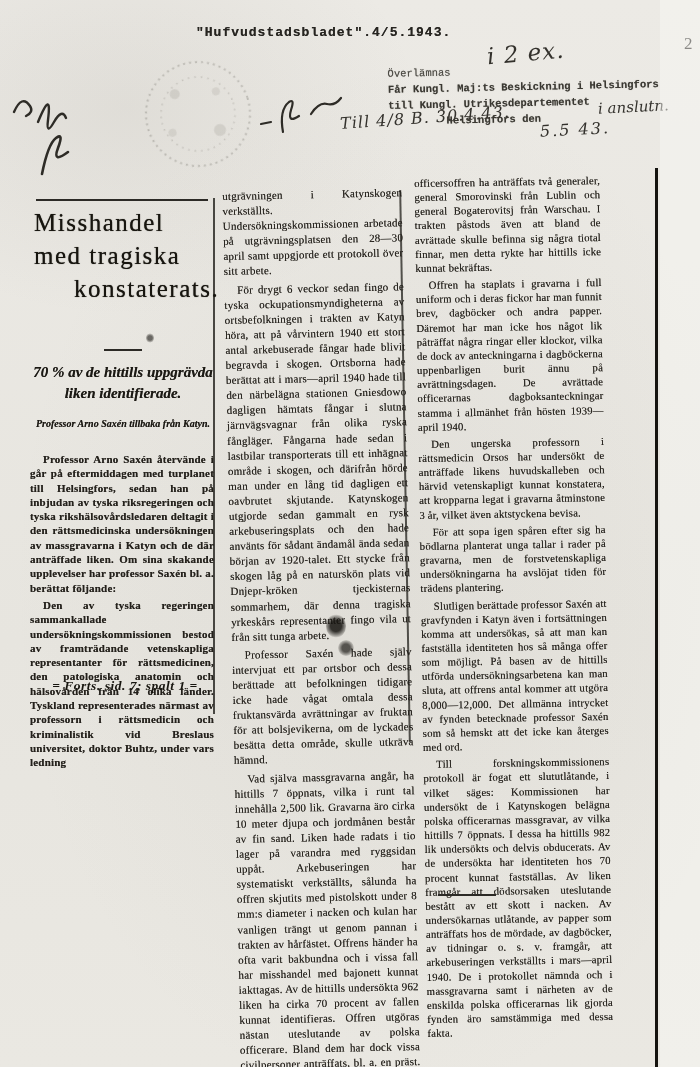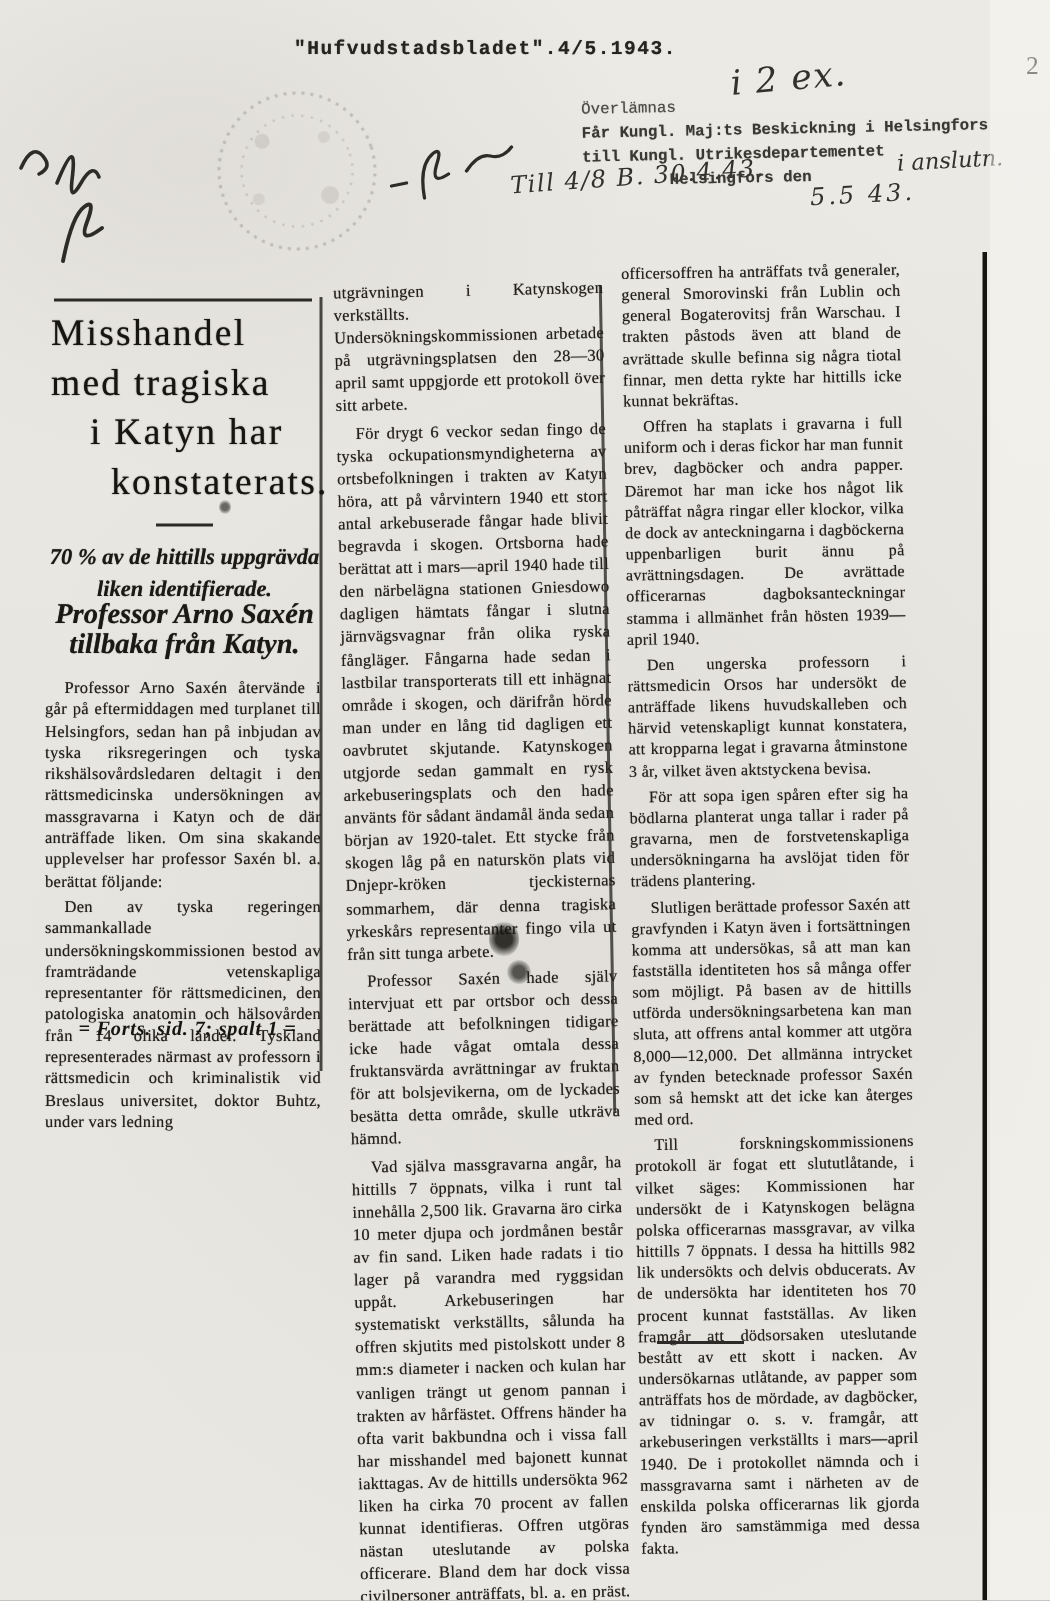--- a/index.html
+++ b/index.html
@@ -27,21 +27,21 @@
   
   .roundstamp{left:138px; top:58px; width:120px; height:112px; opacity:.5; filter:blur(.4px); transform:rotate(-18deg);}
   
   .rule{background:#2c2a26;}
   .headline{left:34px; top:206px; width:186px; font-weight:normal; font-size:25px; line-height:33px; letter-spacing:1.5px; color:#17150f; text-shadow:0 0 .8px rgba(25,22,16,.85);}
   .headline .hl2{display:block;}
   .subhead{font-weight:bold; font-style:italic; text-align:center; color:#1b1914; text-shadow:0 0 .6px rgba(25,22,16,.7);}
   .col{ text-align:justify; color:#24211c; text-shadow:0 0 .55px rgba(35,32,26,.65); letter-spacing:.2px;}
   .col p{margin:0 0 3px; text-indent:13px;}
   .col p.cont{text-indent:0;}
-  #col1{left:30px; top:452px; width:184px; font-size:11px; line-height:14.3px;}
+  #col1{left:30px; top:452px; width:184px; font-size:11px; line-height:14.3px;font-weight:bold;}
   #col2{left:222px; top:189px; width:180px; font-size:11px; line-height:15.1px; transform:rotate(-1.2deg); transform-origin:top left;}
   #col3{left:414px; top:176px; width:186px; font-size:10.7px; line-height:14.15px; transform:rotate(-0.9deg); transform-origin:top left;}
   .forts{left:34px; top:678px; width:182px; font-weight:bold; font-style:italic; font-size:13.5px; text-align:center; letter-spacing:.5px; color:#17150f;}
   .blot{border-radius:50%; background:radial-gradient(circle, rgba(20,18,14,.85) 0 35%, rgba(20,18,14,.25) 65%, transparent 75%);}
   .scanedge{left:655px; top:168px; width:3px; height:899px; background:#15130f;}
   .rightstrip{left:660px; top:0; width:40px; height:1067px; background:rgba(248,247,243,.5);}
 </style>
 </head>
 <body>
 
@@ -80,26 +80,25 @@
   </svg>
 
   <div class="abs rule" style="left:36px;top:199px;width:172px;height:2px;"></div>
   <div class="abs rule" style="left:104px;top:349px;width:38px;height:2px;"></div>
   <div class="abs rule" style="left:213px;top:198px;width:2px;height:516px;opacity:.85;"></div>
   <div class="abs rule" style="left:404px;top:190px;width:2px;height:552px;opacity:.8;transform:rotate(-1deg);"></div>
 
   <div class="abs headline">
     <span class="hl2">Misshandel</span>
     <span class="hl2">med tragiska</span>
-    <span class="hl2" style="padding-left:26px;">i Katyn har</span>
     <span class="hl2" style="padding-left:40px;">konstaterats.</span>
   </div>
 
   <div class="abs subhead" style="left:32px;top:362px;width:182px;font-size:15px;line-height:21px;">70 % av de hittills uppgrävda liken identifierade.</div>
-  <div class="abs subhead" style="left:34px;top:400px;width:178px;font-size:19px;line-height:20px;">Professor Arno Saxén tillbaka från Katyn.</div>
+  <div class="abs subhead" style="left:34px;top:414px;width:178px;font-size:10px;line-height:20px;">Professor Arno Saxén tillbaka från Katyn.</div>
 
   <div class="abs col" id="col1">
     <p>Professor Arno Saxén återvände i går på eftermiddagen med turplanet till Helsingfors, sedan han på inbjudan av tyska riksregeringen och tyska rikshälsovårdsledaren deltagit i den rättsmedicinska undersökningen av massgravarna i Katyn och de där anträffade liken. Om sina skakande upplevelser har professor Saxén bl. a. berättat följande:</p>
     <p>Den av tyska regeringen sammankallade undersökningskommissionen bestod av framträdande vetenskapliga representanter för rättsmedicinen, den patologiska anatomin och hälsovården från 14 olika länder. Tyskland representerades närmast av professorn i rättsmedicin och kriminalistik vid Breslaus universitet, doktor Buhtz, under vars ledning</p>
   </div>
   <div class="abs forts">= Forts. sid. 7;  spalt 1 =</div>
 
   <div class="abs col" id="col2">
     <p class="cont">utgrävningen i Katynskogen verkställts. Undersökningskommissionen arbetade på utgrävningsplatsen den 28—30 april samt uppgjorde ett protokoll över sitt arbete.</p>
     <p>För drygt 6 veckor sedan fingo de tyska ockupationsmyndigheterna av ortsbefolkningen i trakten av Katyn höra, att på vårvintern 1940 ett stort antal arkebuserade fångar hade blivit begravda i skogen. Ortsborna hade berättat att i mars—april 1940 hade till den närbelägna stationen Gniesdowo dagligen hämtats fångar i slutna järnvägsvagnar från olika ryska fångläger. Fångarna hade sedan i lastbilar transporterats till ett inhägnat område i skogen, och därifrån hörde man under en lång tid dagligen ett oavbrutet skjutande. Katynskogen utgjorde sedan gammalt en rysk arkebuseringsplats och den hade använts för sådant ändamål ända sedan början av 1920-talet. Ett stycke från skogen låg på en naturskön plats vid Dnjepr-kröken tjeckisternas sommarhem, där denna tragiska yrkeskårs representanter fingo vila ut från sitt tunga arbete.</p>

